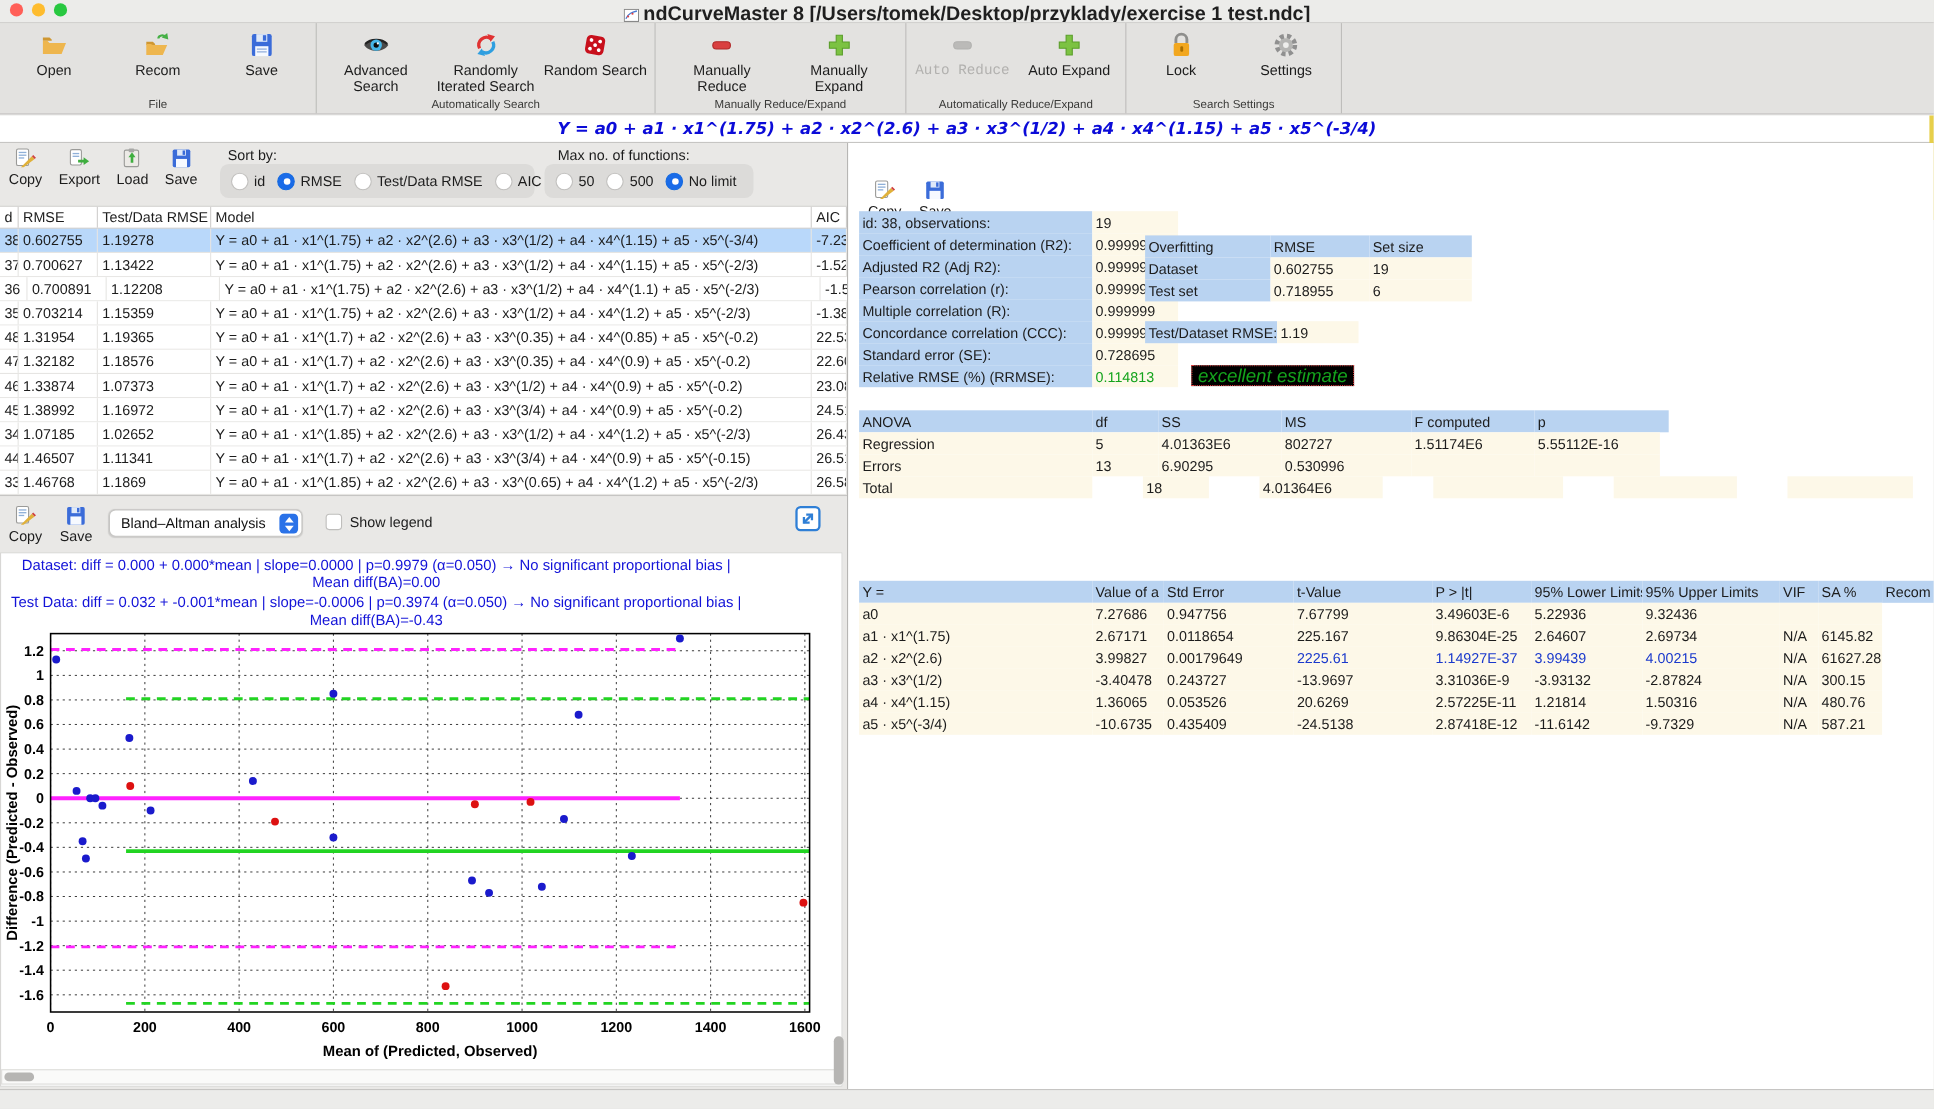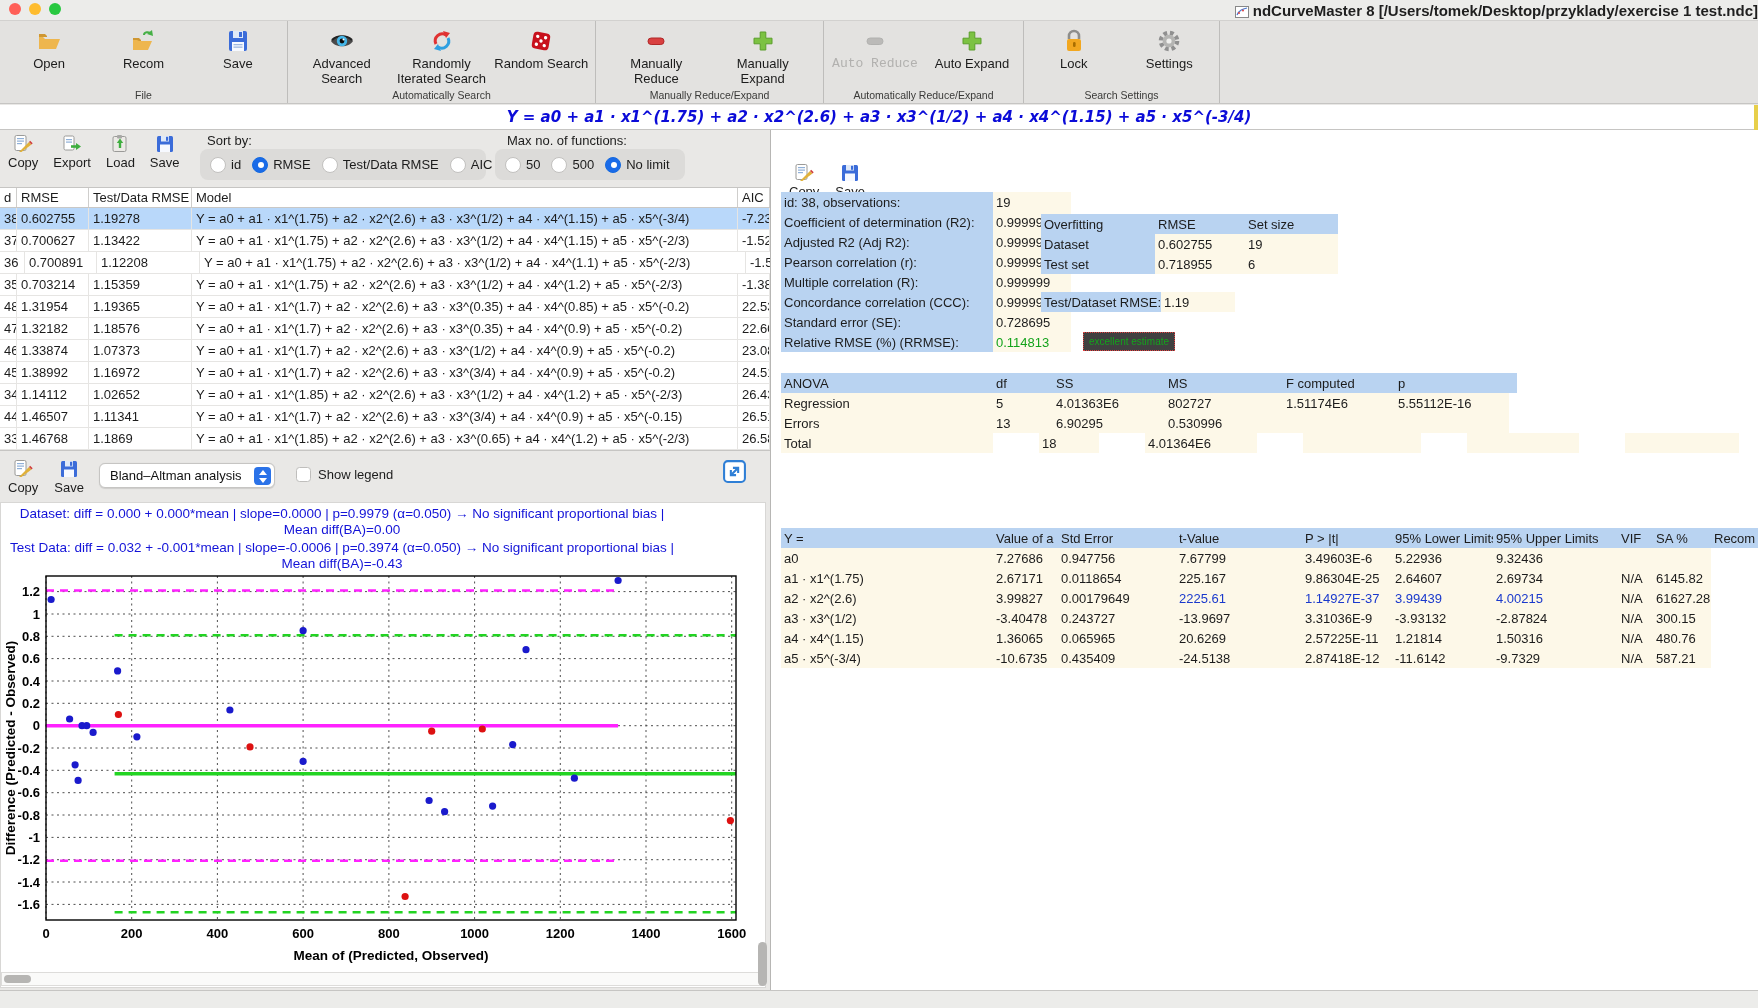--- a/index.html
+++ b/index.html
@@ -3,21 +3,21 @@
 <meta charset="utf-8">
 <style>
   * { box-sizing: border-box; margin: 0; padding: 0; }
   html,body { width:1758px; height:1008px; overflow:hidden; }
   body { font-family:"Liberation Sans","DejaVu Sans",sans-serif; background:#e9e8e6; position:relative; color:#1c1c1c; }
 
   
   .titlebar { position:absolute; top:0; left:0; right:0; height:20px; background:#ececea; }
   .tl { position:absolute; top:3px; width:12px; height:12px; border-radius:50%; }
   .tl.red{ left:9px; background:#ff5f57; } .tl.yellow{ left:29px; background:#febc2e; } .tl.green{ left:49px; background:#28c840; }
-  .title { position:absolute; left:0; width:100%; top:2px; text-align:right; font-size:15px; font-weight:bold; color:#1f1f1f; }
+  .title { position:absolute; left:0; width:100%; top:2px; text-align:center; font-size:18px; font-weight:bold; color:#1f1f1f; }
   .title svg { vertical-align:-2px; margin-right:4px; }
 
   
   .toolbar { position:absolute; top:20px; left:0; right:0; height:84px; background:#e3e2e0; border-top:1px solid #d2d1cf; border-bottom:1px solid #c6c5c3; display:flex; }
   .tgroup { position:relative; border-right:1px solid #bebdbb; display:flex; justify-content:space-evenly; padding:5px 2px 14px 2px; }
   .tgroup-label { position:absolute; bottom:2px; left:0; width:100%; text-align:center; font-size:10.5px; color:#3a3a38; }
   .tfiller { flex:1; }
   .tbtn { display:flex; flex-direction:column; align-items:center; justify-content:flex-start; width:96px; }
   .ticon { height:30px; display:flex; align-items:center; justify-content:center; }
   .tlabel { font-size:13px; line-height:15px; text-align:center; color:#1c1c1c; }
@@ -79,21 +79,21 @@
   .seg.sel { background:#fff; border-radius:6px; box-shadow:0 1px 2px rgba(0,0,0,.3); margin:0 1px; }
   .stats-actions { position:absolute; left:18px; top:32px; display:flex; gap:16px; }
 
   
   .blue  { background:#b9d3f1; }
   .cream { background:#fdf8e8; }
   .trow { display:flex; height:20px; font-size:13px; }
   .tc { flex:none; padding:3px 0 0 3px; white-space:nowrap; overflow:hidden; height:100%; }
   .green { color:#14a31c; }
   .bluev { color:#1a39cc; }
-  .note { display:inline-block; border:1px dotted #e04040; color:#14a31c; font-size:10px; padding:0 5px; height:19px; line-height:18px; margin-left:12px; background:#404040; }
+  .note { display:inline-block; border:1px dotted #e04040; color:#14a31c; font-size:17px; padding:0 5px; height:19px; line-height:18px; margin-left:12px; background:#000000;font-style:italic; }
   .absblock { position:absolute; }
 </style>
 </head>
 <body>
 
 <div class="titlebar">
   <span class="tl red"></span>
   <span class="tl yellow"></span>
   <span class="tl green"></span>
   <div class="title"><svg width="14" height="12" viewBox="0 0 14 12">
@@ -395,21 +395,21 @@
       </div>
       <div class="mrow">
         <span class="mcell" style="width:17px">45</span>
         <span class="mcell" style="width:72px">1.38992</span>
         <span class="mcell" style="width:103px">1.16972</span>
         <span class="mcell" style="width:546px">Y = a0  + a1 · x1^(1.7) + a2 · x2^(2.6) + a3 · x3^(3/4) + a4 · x4^(0.9) + a5 · x5^(-0.2)</span>
         <span class="mcell" style="width:32px">24.51</span>
       </div>
       <div class="mrow">
         <span class="mcell" style="width:17px">34</span>
-        <span class="mcell" style="width:72px">1.14112</span>
+        <span class="mcell" style="width:72px">1.07185</span>
         <span class="mcell" style="width:103px">1.02652</span>
         <span class="mcell" style="width:546px">Y = a0  + a1 · x1^(1.85) + a2 · x2^(2.6) + a3 · x3^(1/2) + a4 · x4^(1.2) + a5 · x5^(-2/3)</span>
         <span class="mcell" style="width:32px">26.43</span>
       </div>
       <div class="mrow">
         <span class="mcell" style="width:17px">44</span>
         <span class="mcell" style="width:72px">1.46507</span>
         <span class="mcell" style="width:103px">1.11341</span>
         <span class="mcell" style="width:546px">Y = a0  + a1 · x1^(1.7) + a2 · x2^(2.6) + a3 · x3^(3/4) + a4 · x4^(0.9) + a5 · x5^(-0.15)</span>
         <span class="mcell" style="width:32px">26.51</span>
@@ -734,21 +734,21 @@
         <span class="tc cream" style="width:126px">-13.9697</span>
         <span class="tc cream" style="width:90px">3.31036E-9</span>
         <span class="tc cream" style="width:101px">-3.93132</span>
         <span class="tc cream" style="width:125px">-2.87824</span>
         <span class="tc cream" style="width:35px">N/A</span>
         <span class="tc cream" style="width:58px">300.15</span>
       </div>
       <div class="trow absblock" style="top:498px;left:10px;">
         <span class="tc cream" style="width:212px">a4 · x4^(1.15)</span>
         <span class="tc cream" style="width:65px">1.36065</span>
-        <span class="tc cream" style="width:118px">0.065965</span>
+        <span class="tc cream" style="width:118px">0.053526</span>
         <span class="tc cream" style="width:126px">20.6269</span>
         <span class="tc cream" style="width:90px">2.57225E-11</span>
         <span class="tc cream" style="width:101px">1.21814</span>
         <span class="tc cream" style="width:125px">1.50316</span>
         <span class="tc cream" style="width:35px">N/A</span>
         <span class="tc cream" style="width:58px">480.76</span>
       </div>
       <div class="trow absblock" style="top:518px;left:10px;">
         <span class="tc cream" style="width:212px">a5 · x5^(-3/4)</span>
         <span class="tc cream" style="width:65px">-10.6735</span>

